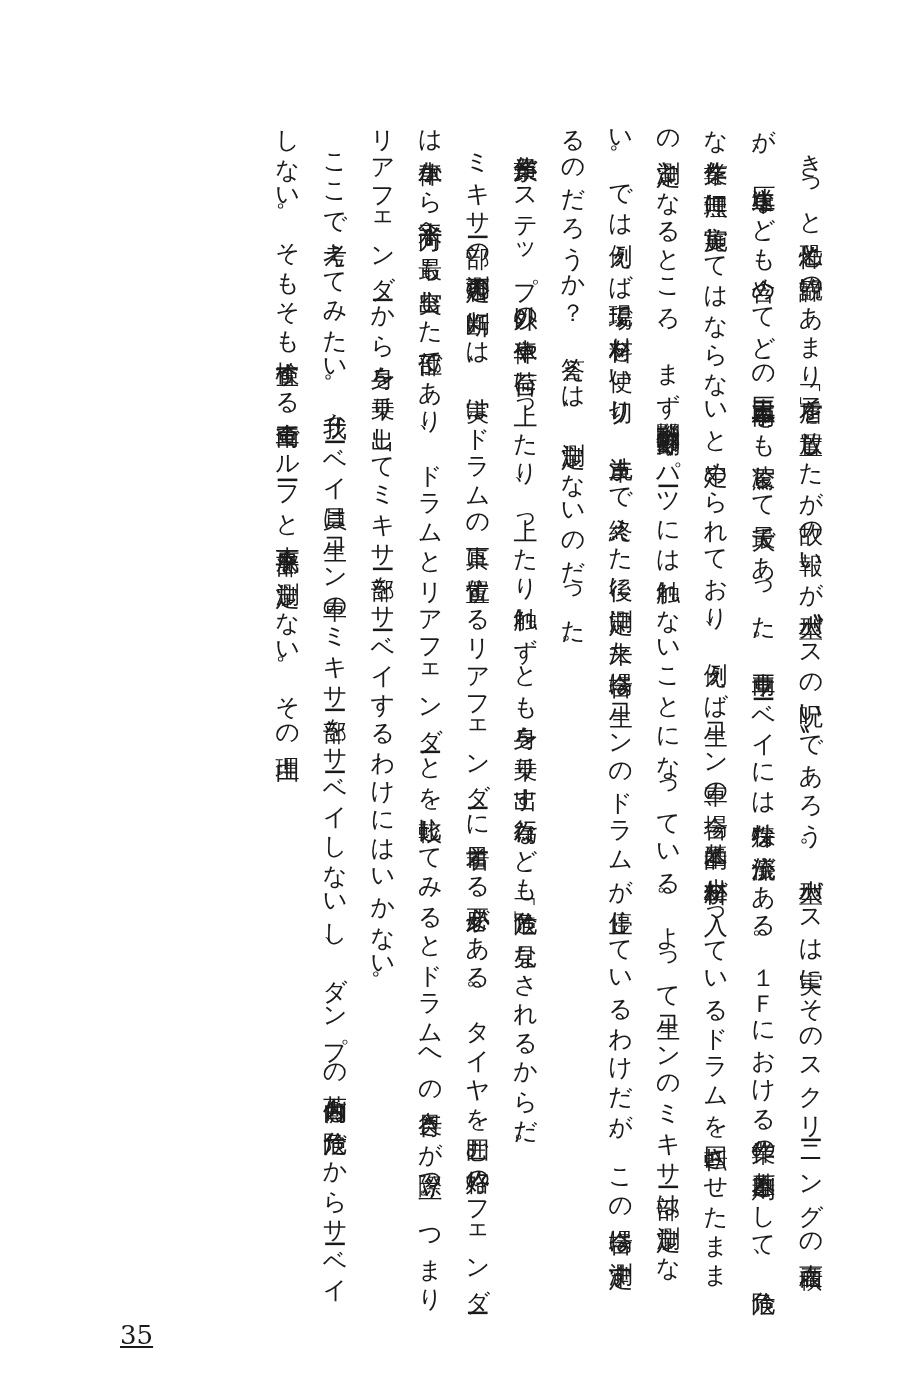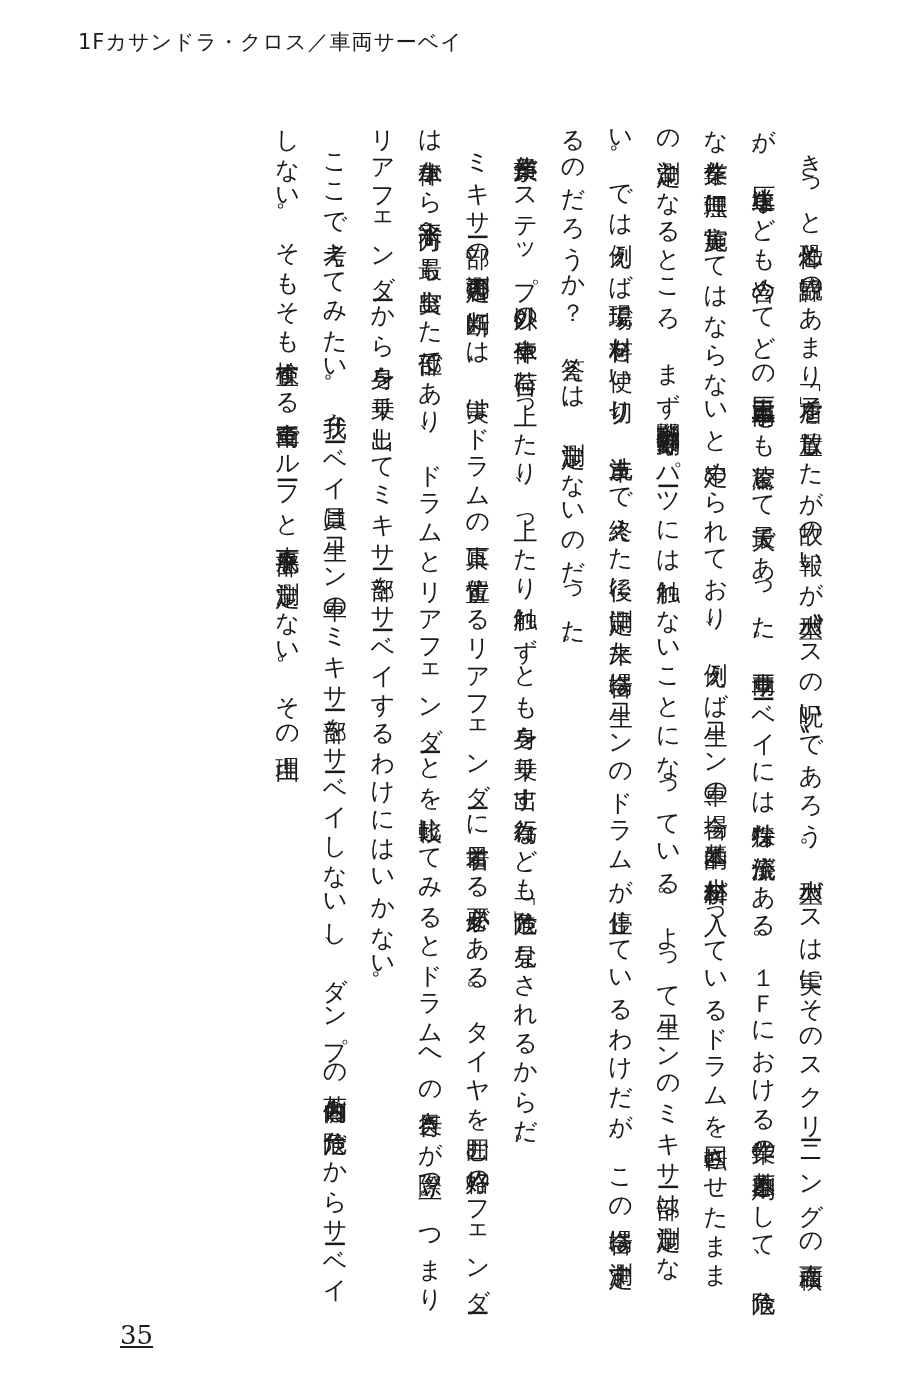--- a/index.html
+++ b/index.html
@@ -57,21 +57,20 @@
     font-size: 26px;
     color: #1b1b1b;
     text-decoration: underline;
   }
 </style>
 </head>
 <body>
 
 <div class="page">
 
-  <div class="running-head">1Fカサンドラ・クロス／車両サーベイ</div>
 
   <div class="body-text">
     <p>きっと恐怖と諦観のあまり「矛盾」を放置したが故の報いが〝大型バスの呪い〟であろう。大型バスは実にそのスクリーニングの表面積が、圧送車なども含めてどの巨大工事車両をも凌駕して最大であった。車両サーベイには特殊な流儀がある。１Ｆにおける作業の基本原則として、危険な作業を無理に実施してはならないと定められており、例えば生コン車の場合、基本的に生材料が入っているドラムを回転させたままの測定となるところ、まず機関動力部等動くパーツには触れないことになっている。よって生コンのミキサー部は測定しない。では例えば現場で材料を使い切り、洗車まで終えた後に測定に来た場合は生コンのドラムが停止しているわけだが、この場合は測定するのだろうか？　答えは、測定しないのだった。</p>
     <p>作業員がステップ以外の車体や荷台に上ったり、上ったり触れずとも身を乗り出す行為なども「危険」と見なされるからだ。</p>
     <p>ミキサー部の測定可否の判断には、実はドラムの真下に位置するリアフェンダーに着目する必要がある。タイヤを囲む格好のフェンダーは車体から水平方向へ最も突出した部位であり、ドラムとリアフェンダーとを比較してみるとドラムへの奥行きが際立つ。つまりリアフェンダーから身を乗り出してミキサー部をサーベイするわけにはいかない。</p>
     <p>ここで考えてみたい。我々サーベイ員は生コン車のミキサー部をサーベイしないし、ダンプの荷台内側も危険だからサーベイしない。そもそも検査する全車両でルーフと車底下部を測定しない。その理由</p>
   </div>
 
   <div class="page-number">35</div>
 

